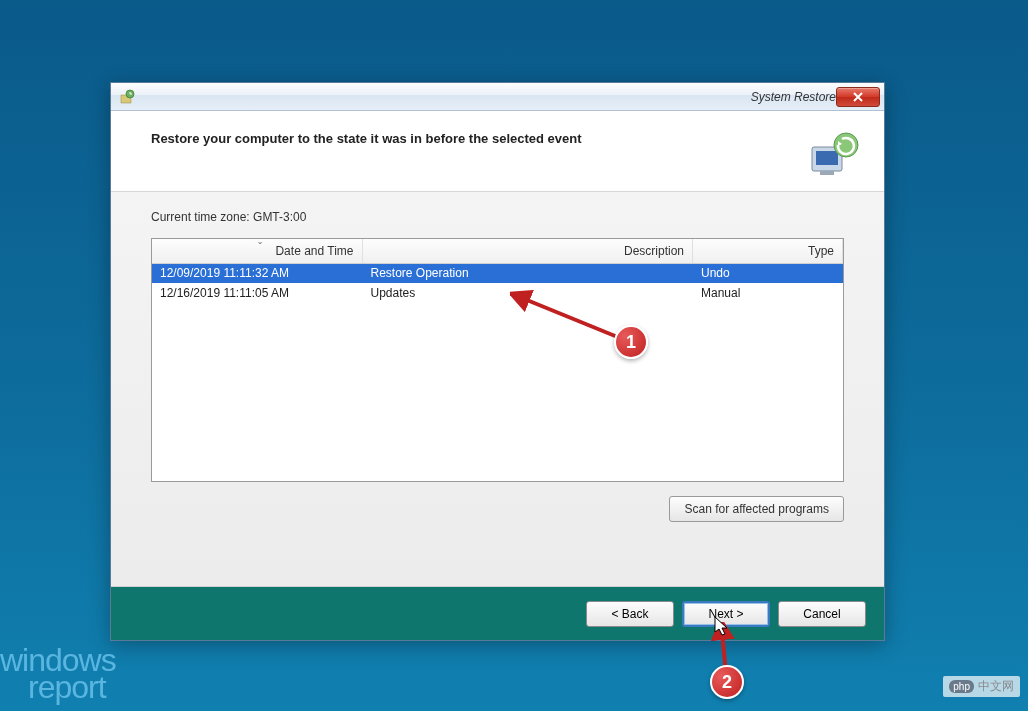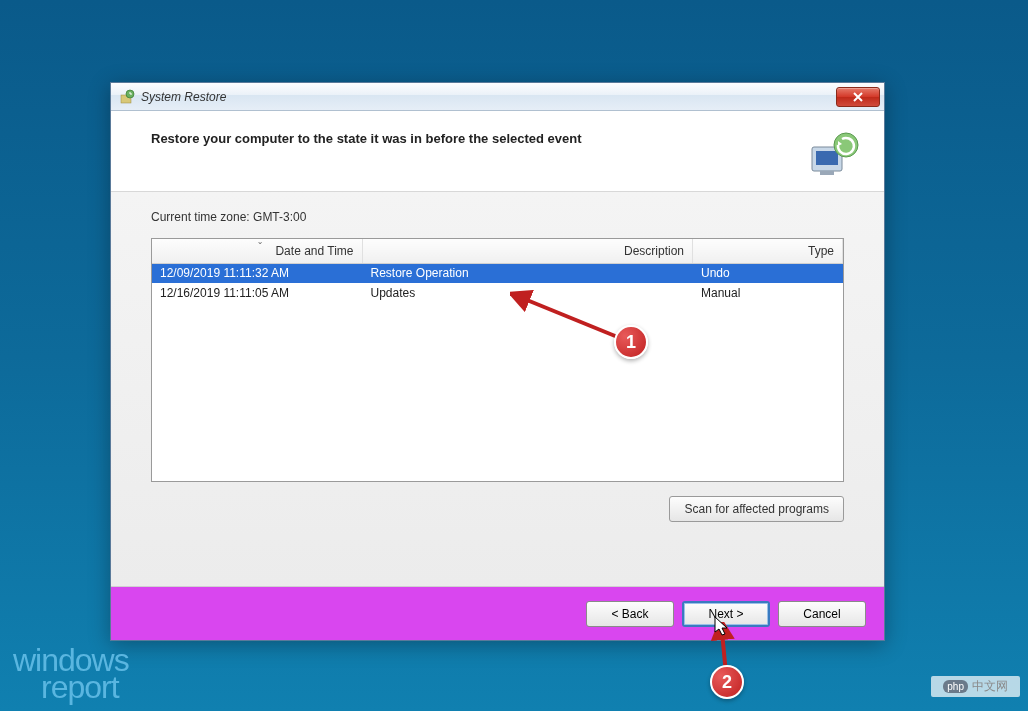--- a/index.html
+++ b/index.html
@@ -38,20 +38,21 @@
     margin-right: 6px;
     display: inline-flex;
     align-items: center;
     justify-content: center;
   }
   .titlebar-title {
     flex: 1;
     font-style: italic;
     color: #333;
     font-size: 12px;
+    text-align: right;
   }
   .close-btn {
     width: 44px;
     height: 20px;
     background: linear-gradient(180deg, #e67a6a 0%, #d43a2a 48%, #c02a1a 52%, #d04a3a 100%);
     border: 1px solid #8a2a1a;
     border-radius: 3px;
     display: flex;
     align-items: center;
     justify-content: center;
@@ -146,21 +147,21 @@
     padding: 0 14px;
     background: linear-gradient(180deg, #fdfdfd 0%, #e6e6e6 100%);
     border: 1px solid #9a9a9a;
     border-radius: 3px;
     font-size: 12px;
     color: #333;
     cursor: pointer;
   }
   .footer {
     border-top: 1px solid #d0d0d0;
-    background: #d946ef;
+    background: #0f766e;
     height: 54px;
     display: flex;
     align-items: center;
     justify-content: flex-end;
     gap: 8px;
     padding: 0 18px;
   }
   .footer button {
     height: 26px;
     min-width: 88px;
@@ -197,21 +198,21 @@
     z-index: 40;
     pointer-events: none;
   }
   .cursor {
     position: absolute;
     z-index: 60;
     pointer-events: none;
   }
   .watermark-left {
     position: absolute;
-    left: 13px;
+    left: 0;
     bottom: 10px;
     color: #5ab6e0;
     font-family: "Segoe UI", sans-serif;
     font-size: 32px;
     line-height: 0.85;
     font-weight: 300;
     letter-spacing: -1px;
   }
   .watermark-left .r2 {
     font-weight: 400;
@@ -220,21 +221,21 @@
   .watermark-right {
     position: absolute;
     right: 8px;
     bottom: 14px;
     display: flex;
     align-items: center;
     gap: 4px;
     color: #8a8a8a;
     font-size: 12px;
     background: rgba(255,255,255,0.7);
-    padding: 2px 12px;
+    padding: 2px 6px;
     border-radius: 2px;
     margin-top: 46px;
   }
   .php-badge {
     background: #6a7a8a;
     color: #fff;
     font-size: 10px;
     padding: 1px 4px;
     border-radius: 6px;
   }

